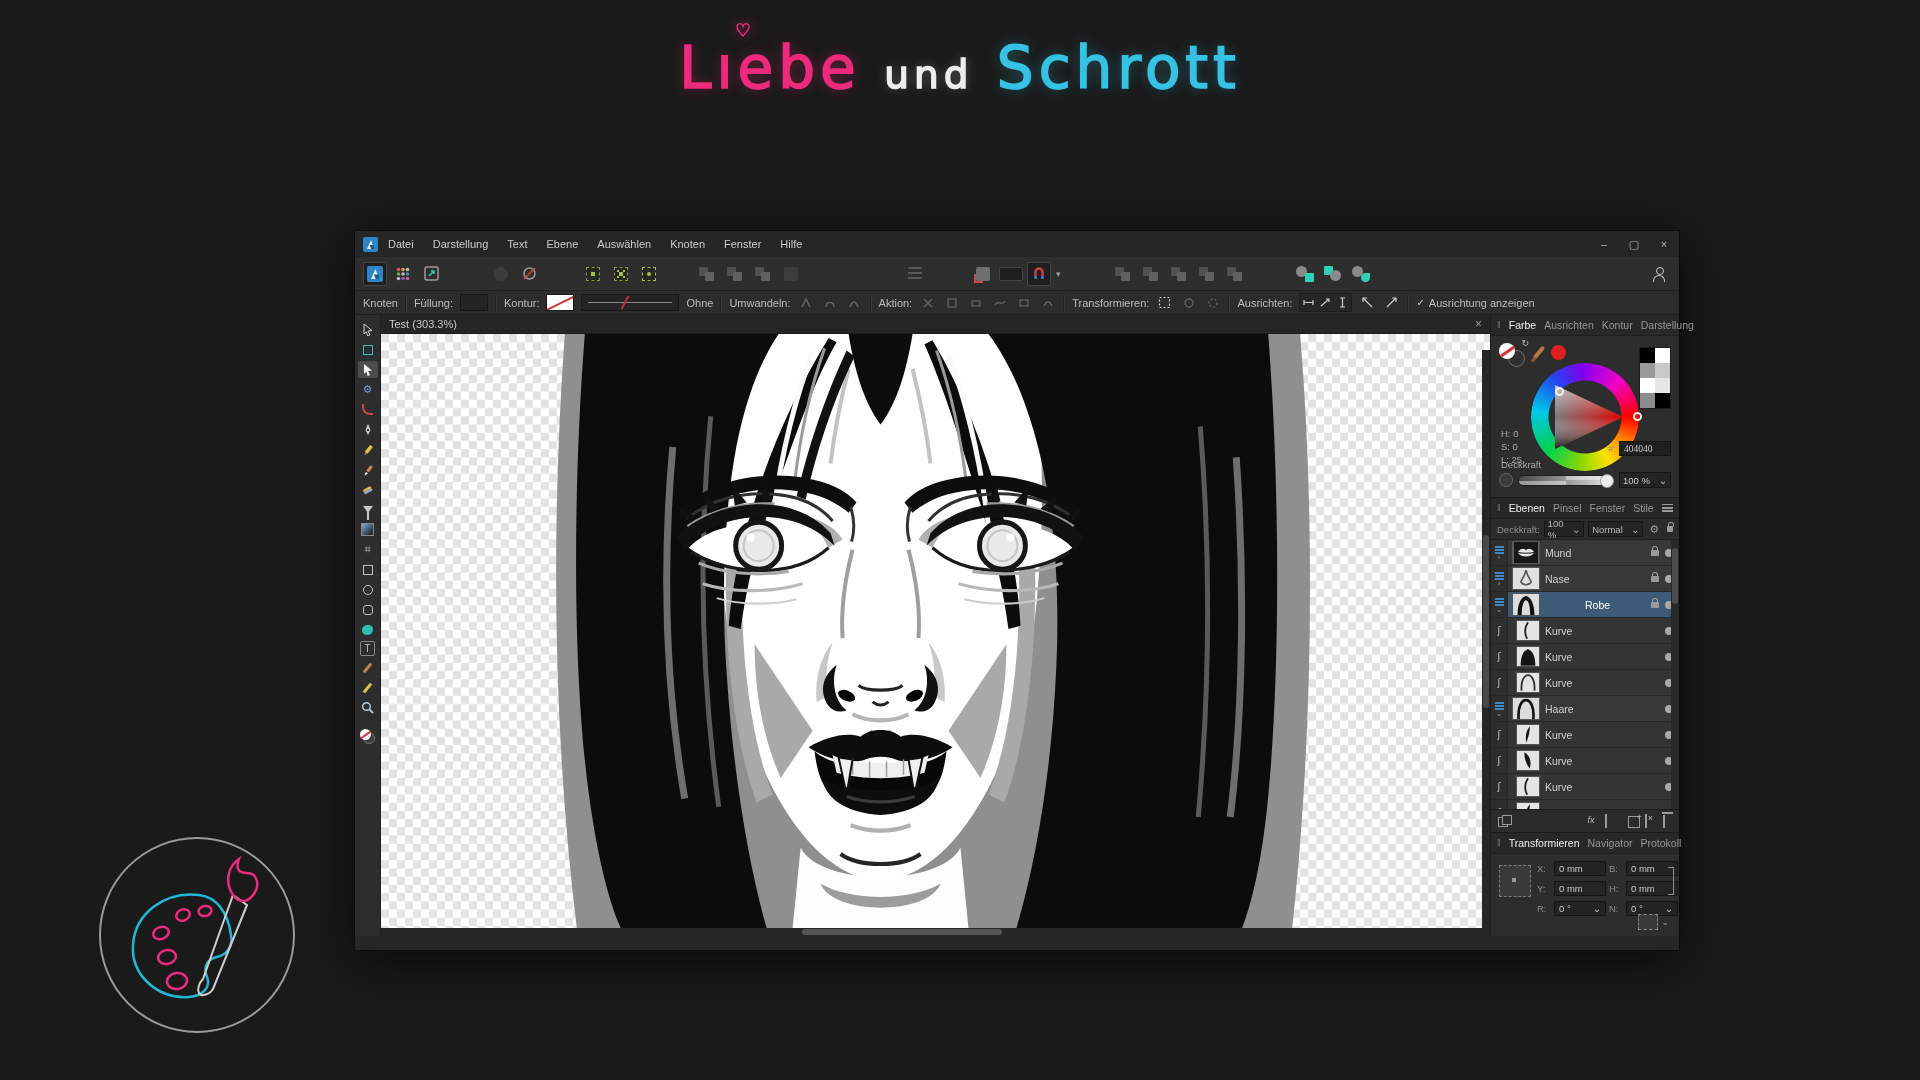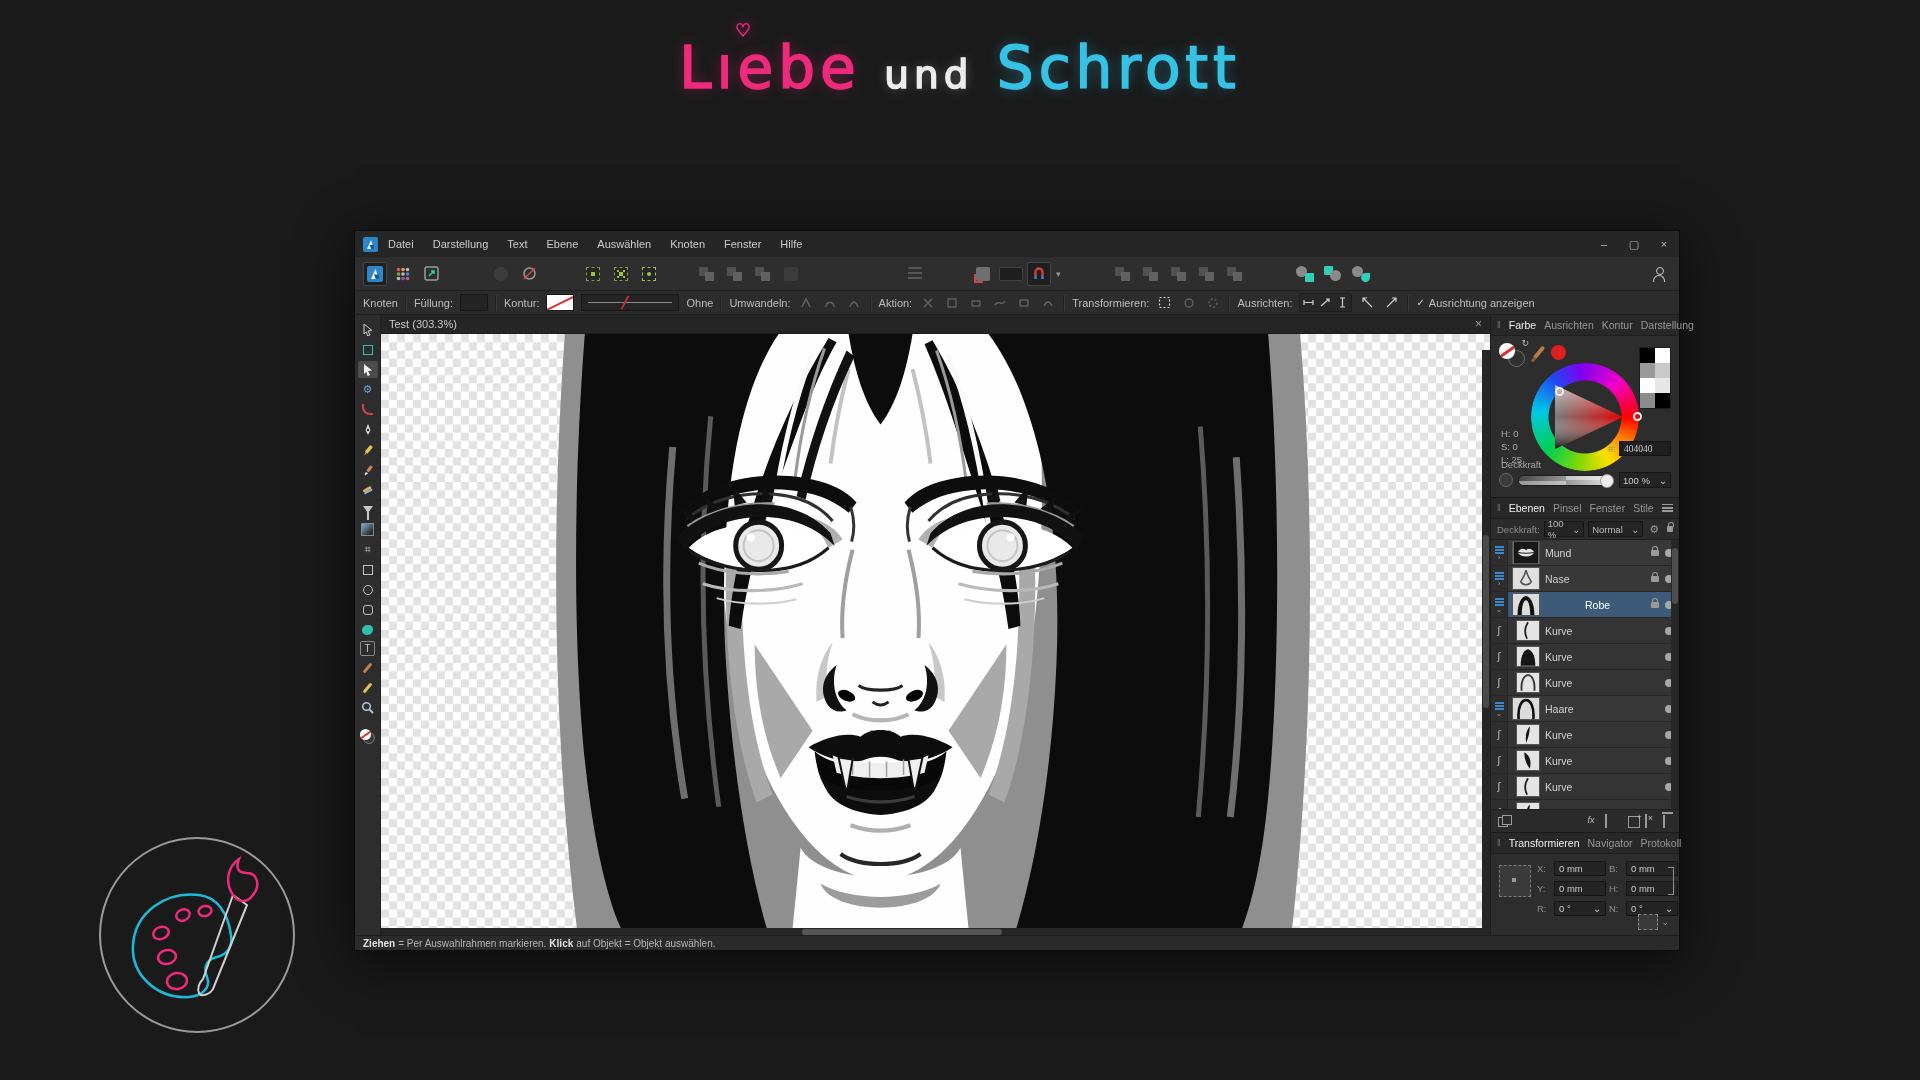--- a/index.html
+++ b/index.html
@@ -1047,26 +1047,20 @@
           </div>
           <span class="linkic"></span>
           <span class="minibtn">
             <span class="bx"></span>
               <span class="chev">⌄</span>
           </span>
         </div>
       </div>
     </div>
 
-    <div class="statusbar">
-      <b>Ziehen</b>
-      <span>= Per Auswahlrahmen markieren.</span>
-      <b>Klick</b>
-      <span>auf Objekt = Objekt auswählen.</span>
-    </div>
   </div>
 
   <svg class="cornerlogo" width="204" height="204" viewBox="0 0 204 204">
     <circle cx="102" cy="102" r="97" fill="none" stroke="#9a9a9a" stroke-width="2"></circle>
     <path d="M104,62 C70,58 40,80 38,112 C36,142 62,166 94,164 C108,163 116,154 112,144 C108,134 112,126 122,124 C132,122 138,113 136,102 C133,80 122,64 104,62 Z" fill="none" stroke="#1fb9d8" stroke-width="2.5"></path>
     <ellipse cx="66" cy="100" rx="8" ry="6" fill="none" stroke="#ed2a7b" stroke-width="2.5" transform="rotate(-20 66 100)"></ellipse>
     <ellipse cx="72" cy="124" rx="9" ry="7" fill="none" stroke="#ed2a7b" stroke-width="2.5" transform="rotate(-12 72 124)"></ellipse>
     <ellipse cx="88" cy="82" rx="7" ry="5.5" fill="none" stroke="#ed2a7b" stroke-width="2.5" transform="rotate(-24 88 82)"></ellipse>
     <ellipse cx="110" cy="78" rx="6.5" ry="5" fill="none" stroke="#ed2a7b" stroke-width="2.5" transform="rotate(-10 110 78)"></ellipse>
     <ellipse cx="82" cy="148" rx="10" ry="8" fill="none" stroke="#ed2a7b" stroke-width="2.5" transform="rotate(-8 82 148)"></ellipse>

